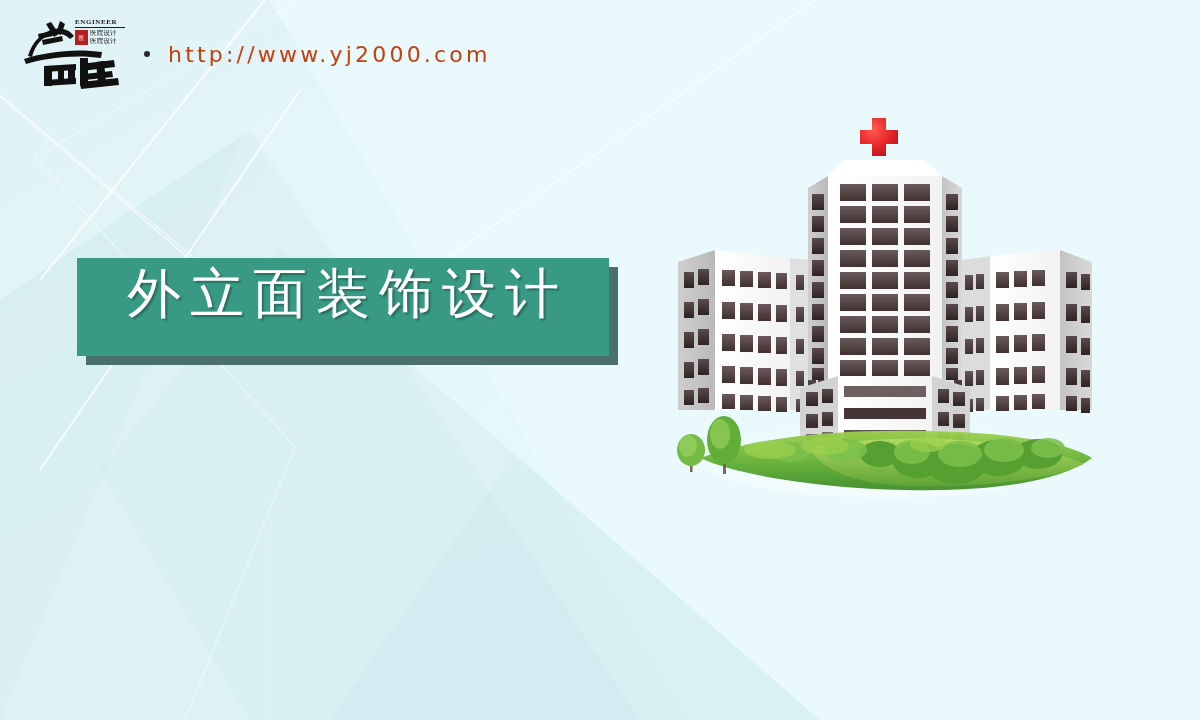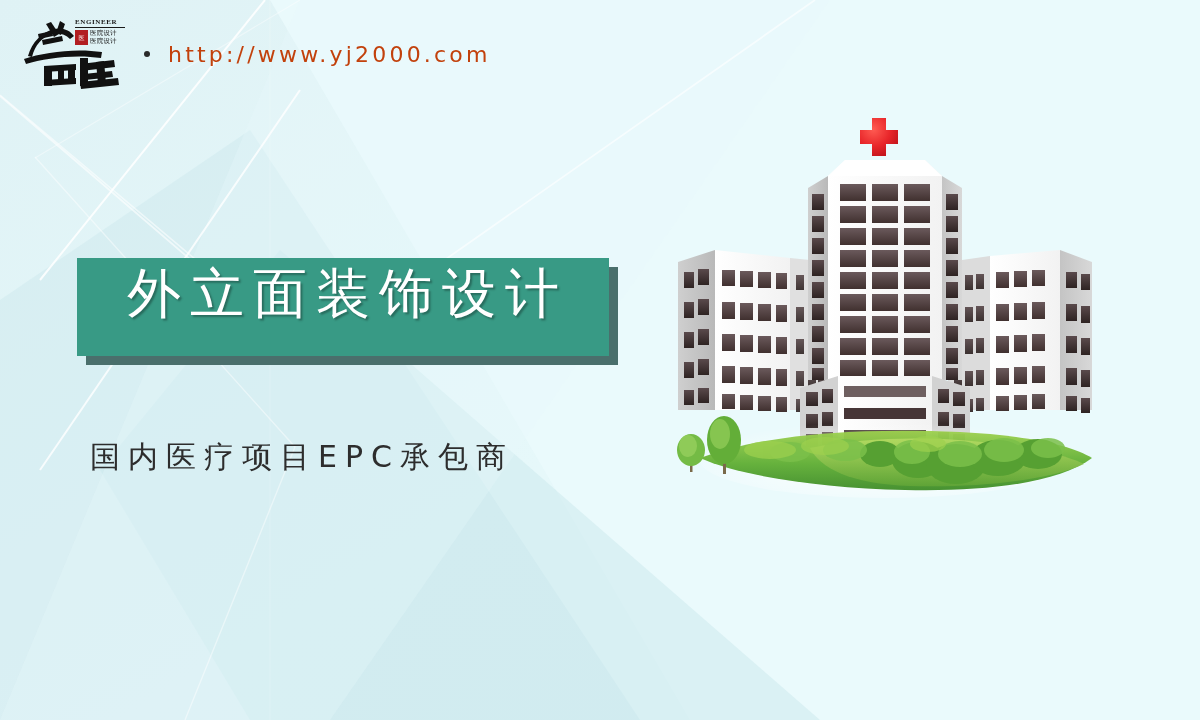--- a/index.html
+++ b/index.html
@@ -254,21 +254,20 @@
     </div>
   </div>
 
   <div class="banner-group">
     <div class="banner-shadow"></div>
     <div class="banner-main">
       <span class="banner-title">外立面装饰设计</span>
     </div>
   </div>
 
-  <div class="subtitle">国内医疗项目EPC承包商</div>
 
   <div class="hospital">
     <svg viewBox="0 0 450 400" xmlns="http://www.w3.org/2000/svg">
       <defs>
         <linearGradient id="faceLight" x1="0" y1="0" x2="1" y2="0">
           <stop offset="0%" stop-color="#ffffff"></stop>
           <stop offset="100%" stop-color="#f2f2f2"></stop>
         </linearGradient>
         <linearGradient id="faceSide" x1="0" y1="0" x2="1" y2="0">
           <stop offset="0%" stop-color="#cfcfcf"></stop>

